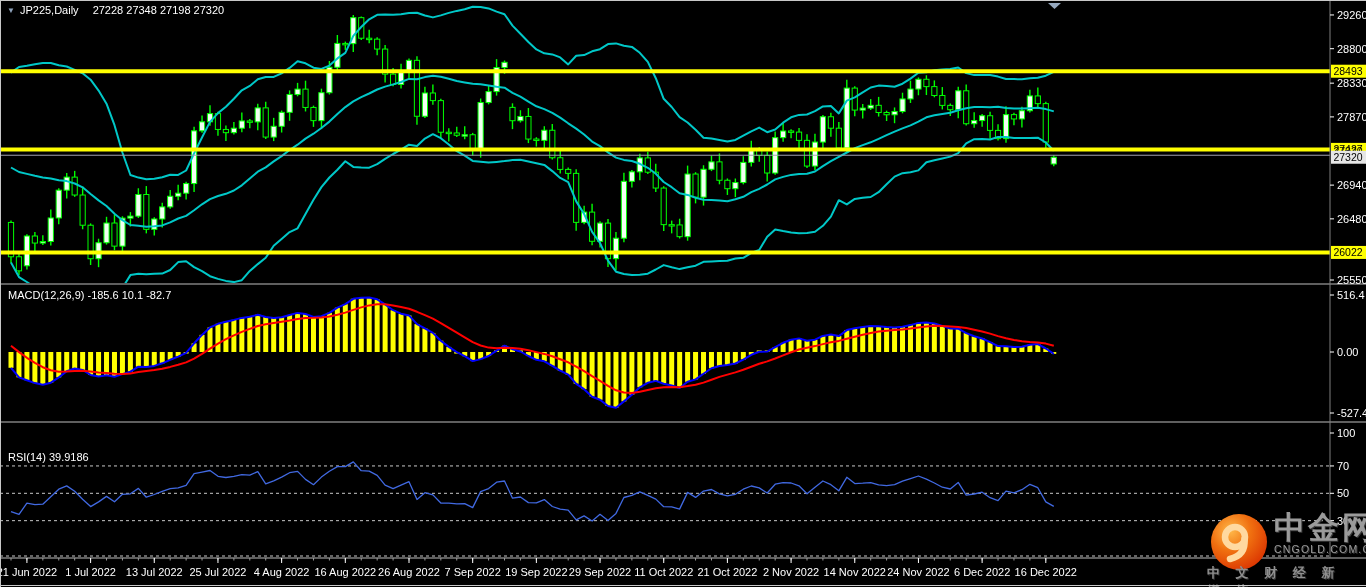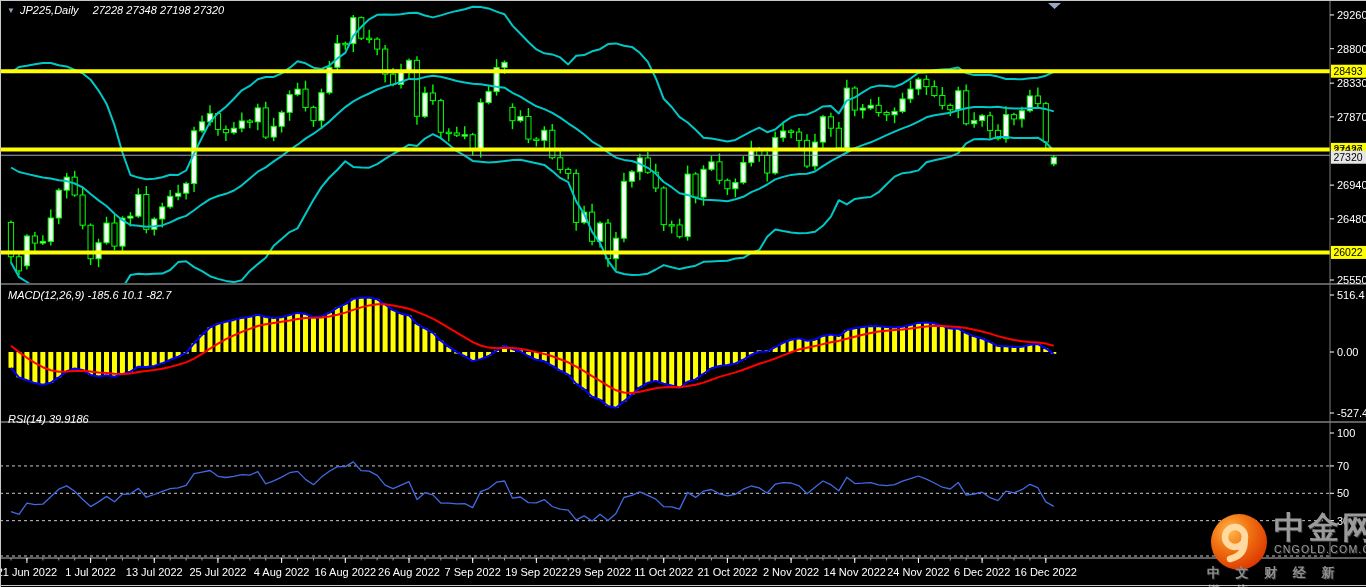--- a/index.html
+++ b/index.html
@@ -1,24 +1,24 @@
 <!DOCTYPE html>
 <html><head>
 <meta charset="utf-8">
 <style>
   html,body{margin:0;padding:0;background:#000;}
   #app{position:relative;width:1366px;height:587px;background:#000;overflow:hidden;
        font-family:"Liberation Sans",sans-serif;}
   #chart-svg{position:absolute;left:0;top:0;}
-  .overlay{position:absolute;color:#fff;font-size:11px;white-space:nowrap;font-style:italic;}
+  .overlay{position:absolute;color:#fff;font-size:11px;white-space:nowrap;}
   #symbol-line{left:7px;top:4px;}
   #symbol-line .dd{color:#8fa3bc;font-size:8px;margin-right:5px;vertical-align:1px;}
   #symbol-line .sym{margin-right:14px;}
   #macd-label{left:8px;top:289px;text-align:right;}
-  #rsi-label{left:8px;top:413px;}
+  #rsi-label{left:8px;top:451px;}
   #watermark{position:absolute;left:1208px;top:511px;display:flex;align-items:flex-start;}
   .wm-right{margin-left:4px;}
   .wm-cn{color:#9b9b9b;font-size:31px;font-weight:bold;letter-spacing:3px;line-height:34px;
          text-shadow:1px 1px 0 #3a3a3a;}
   .wm-domain{color:#9b9b9b;font-size:10.5px;letter-spacing:1.2px;margin-top:-2px;
          text-shadow:1px 1px 0 #3a3a3a;}
   #wm-slogan{position:absolute;left:1207px;top:564px;color:#8f8f8f;font-size:13px;
          letter-spacing:6px;font-weight:bold;text-shadow:1px 1px 0 #333;}
   .borders div{position:absolute;background:#c8c8c8;}
 </style>

